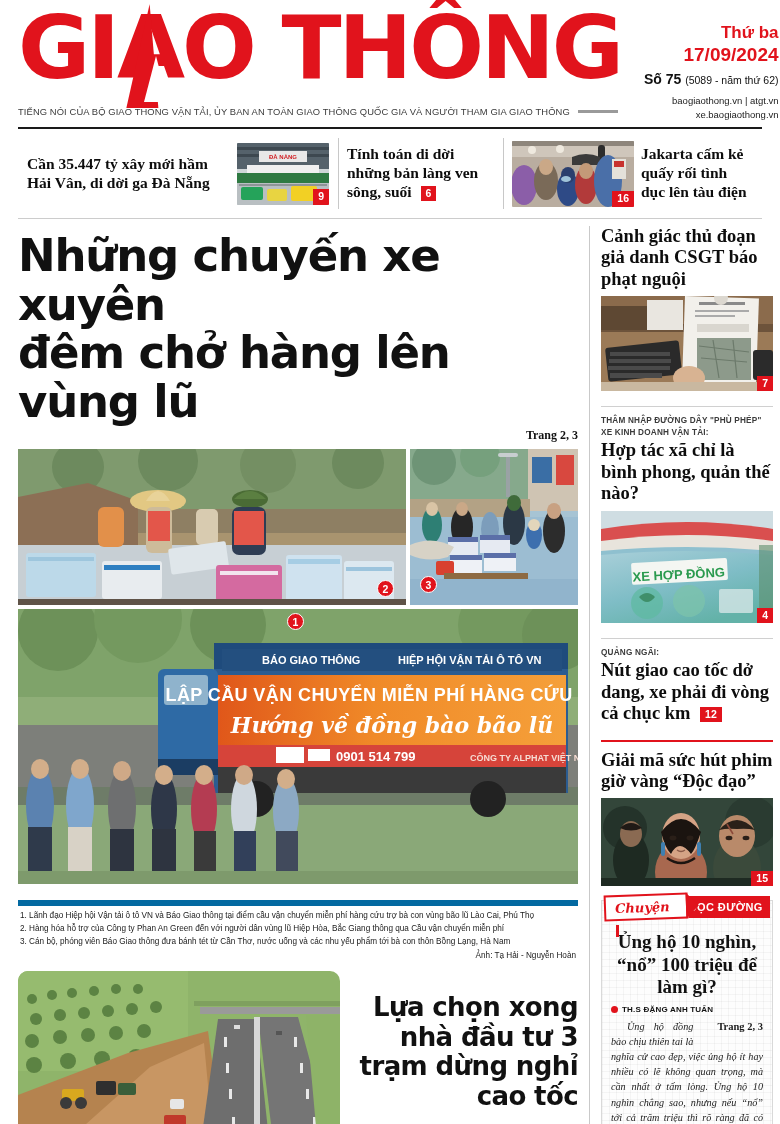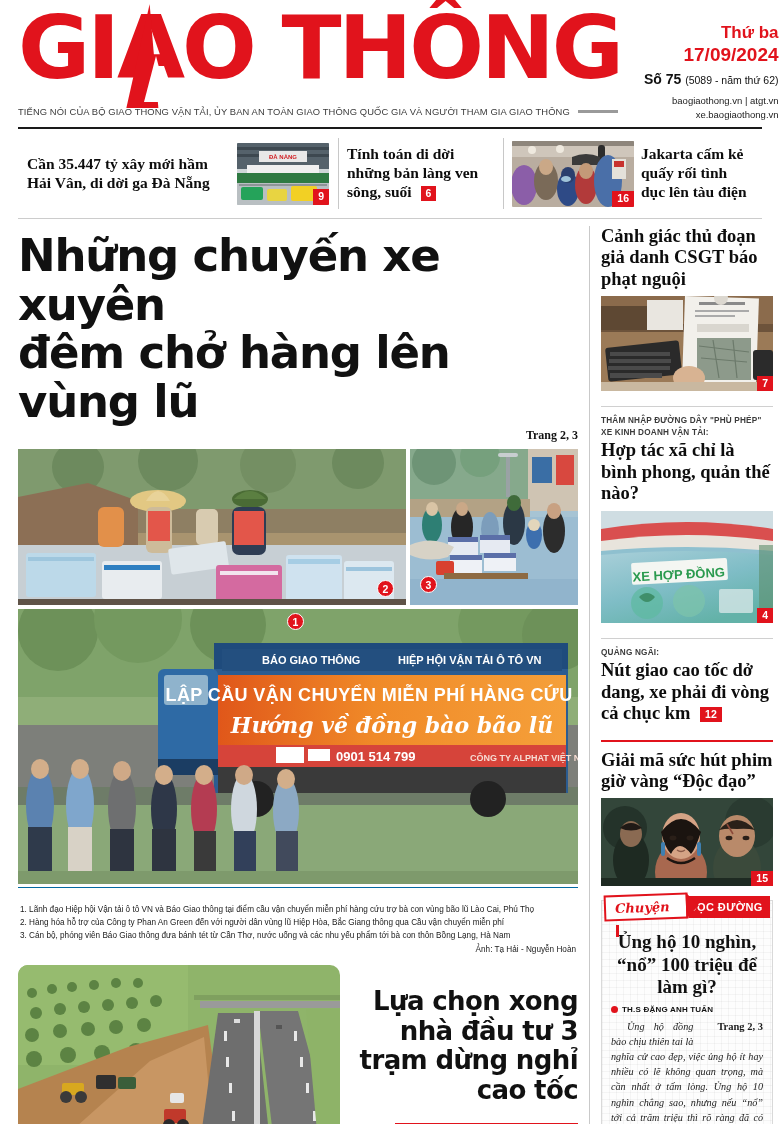--- a/index.html
+++ b/index.html
@@ -230,23 +230,23 @@
   .photo-a { flex: 0 0 388px; position: relative; }
   .photo-b { flex: 1 1 auto; position: relative; }
 
   .photo-truck { margin-top: 4px; height: 275px; position: relative; }
 
   .captions {
     font-family: "Liberation Sans", sans-serif;
     font-size: 8.2px;
     line-height: 1.58;
     color: #1a1a1a;
-    padding: 16px 2px 0 2px;
-    border-top: 1px solid #0369a1;
-    margin-top: 3px;
+    padding: 4px 2px 0 2px;
+    border-top: 6px solid #0369a1;
+    margin-top: 16px;
   }
   .credit { text-align: right; font-style: normal; font-size: 8.2px; margin-top: 1px; }
 
   
   .bottom-article {
     display: flex;
     gap: 12px;
     margin-top: 8px;
     align-items: flex-start;
   }

